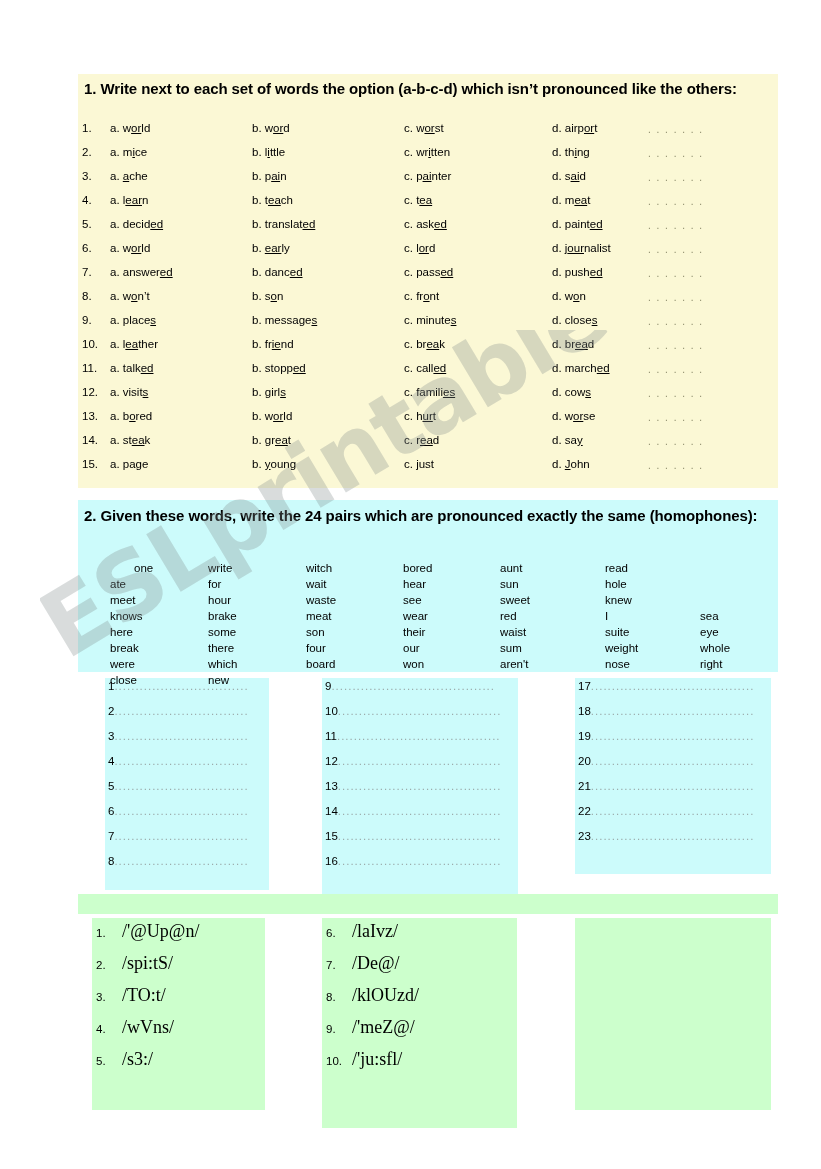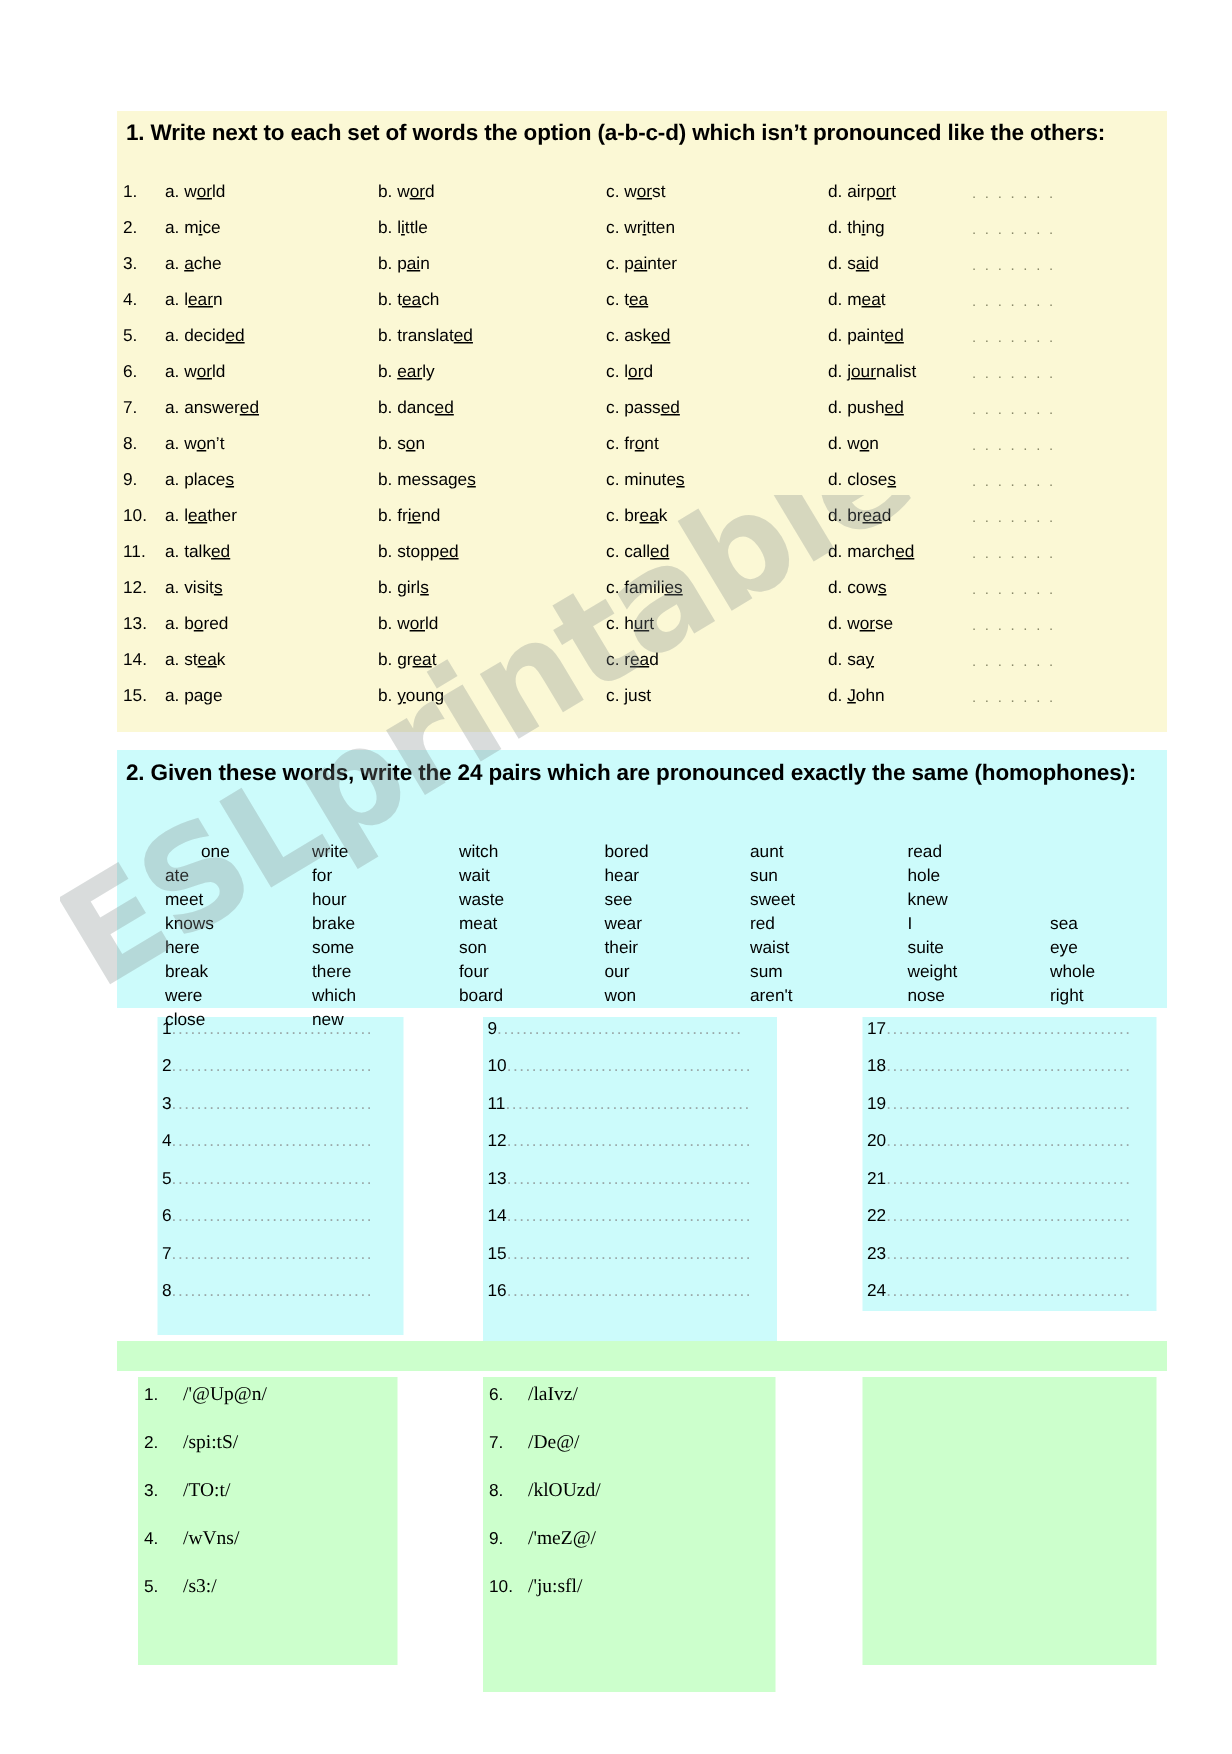--- a/index.html
+++ b/index.html
@@ -225,21 +225,21 @@
     font-family: "Liberation Serif", serif;
   }
   .ph-line .ph-num {
     display: inline-block;
     width: 26px;
     font-family: "Liberation Sans", sans-serif;
     font-size: 11.5px;
   }
   .ph-line .ph-txt {
     font-family: "Liberation Serif", serif;
-    font-size: 13px;
+    font-size: 18px;
   }
 </style>
 </head>
 <body>
 
 <div class="page">
 
   <div id="sec1-block"></div>
   <div class="sec-head" id="sec1-head">1. Write next to each set of words the option (a-b-c-d) which isn’t pronounced like the others:</div>
   <div id="sec1-rows">
@@ -457,21 +457,20 @@
       <div class="ans-line"><span>16</span><span class="dots">.......................................</span></div>
     </div>
   <div class="ans-list" id="ans-list-3">
       <div class="ans-line"><span>17</span><span class="dots">.......................................</span></div>
       <div class="ans-line"><span>18</span><span class="dots">.......................................</span></div>
       <div class="ans-line"><span>19</span><span class="dots">.......................................</span></div>
       <div class="ans-line"><span>20</span><span class="dots">.......................................</span></div>
       <div class="ans-line"><span>21</span><span class="dots">.......................................</span></div>
       <div class="ans-line"><span>22</span><span class="dots">.......................................</span></div>
       <div class="ans-line"><span>23</span><span class="dots">.......................................</span></div>
-      <div class="ans-line"><span>24</span><span class="dots">.......................................</span></div>
     </div>
 
   <div id="sec3-headbar"></div>
 
   <div class="ph-block" id="ph-col-1"></div>
   <div class="ph-block" id="ph-col-2"></div>
   <div class="ph-block" id="ph-col-3"></div>
 
   <div class="ph-list" id="ph-list-1">
       <div class="ph-line"><span class="ph-num">1.</span><span class="ph-txt">/'@Up@n/</span></div>

